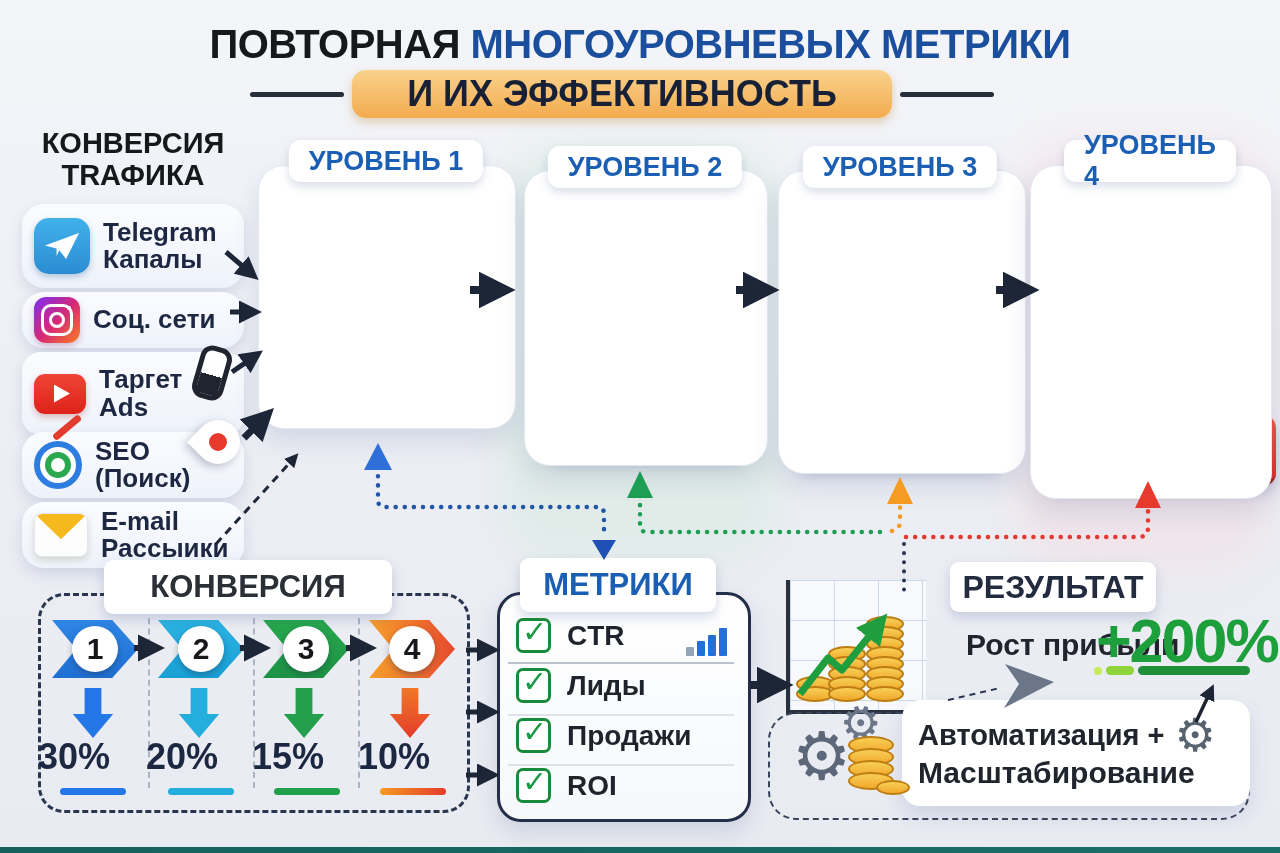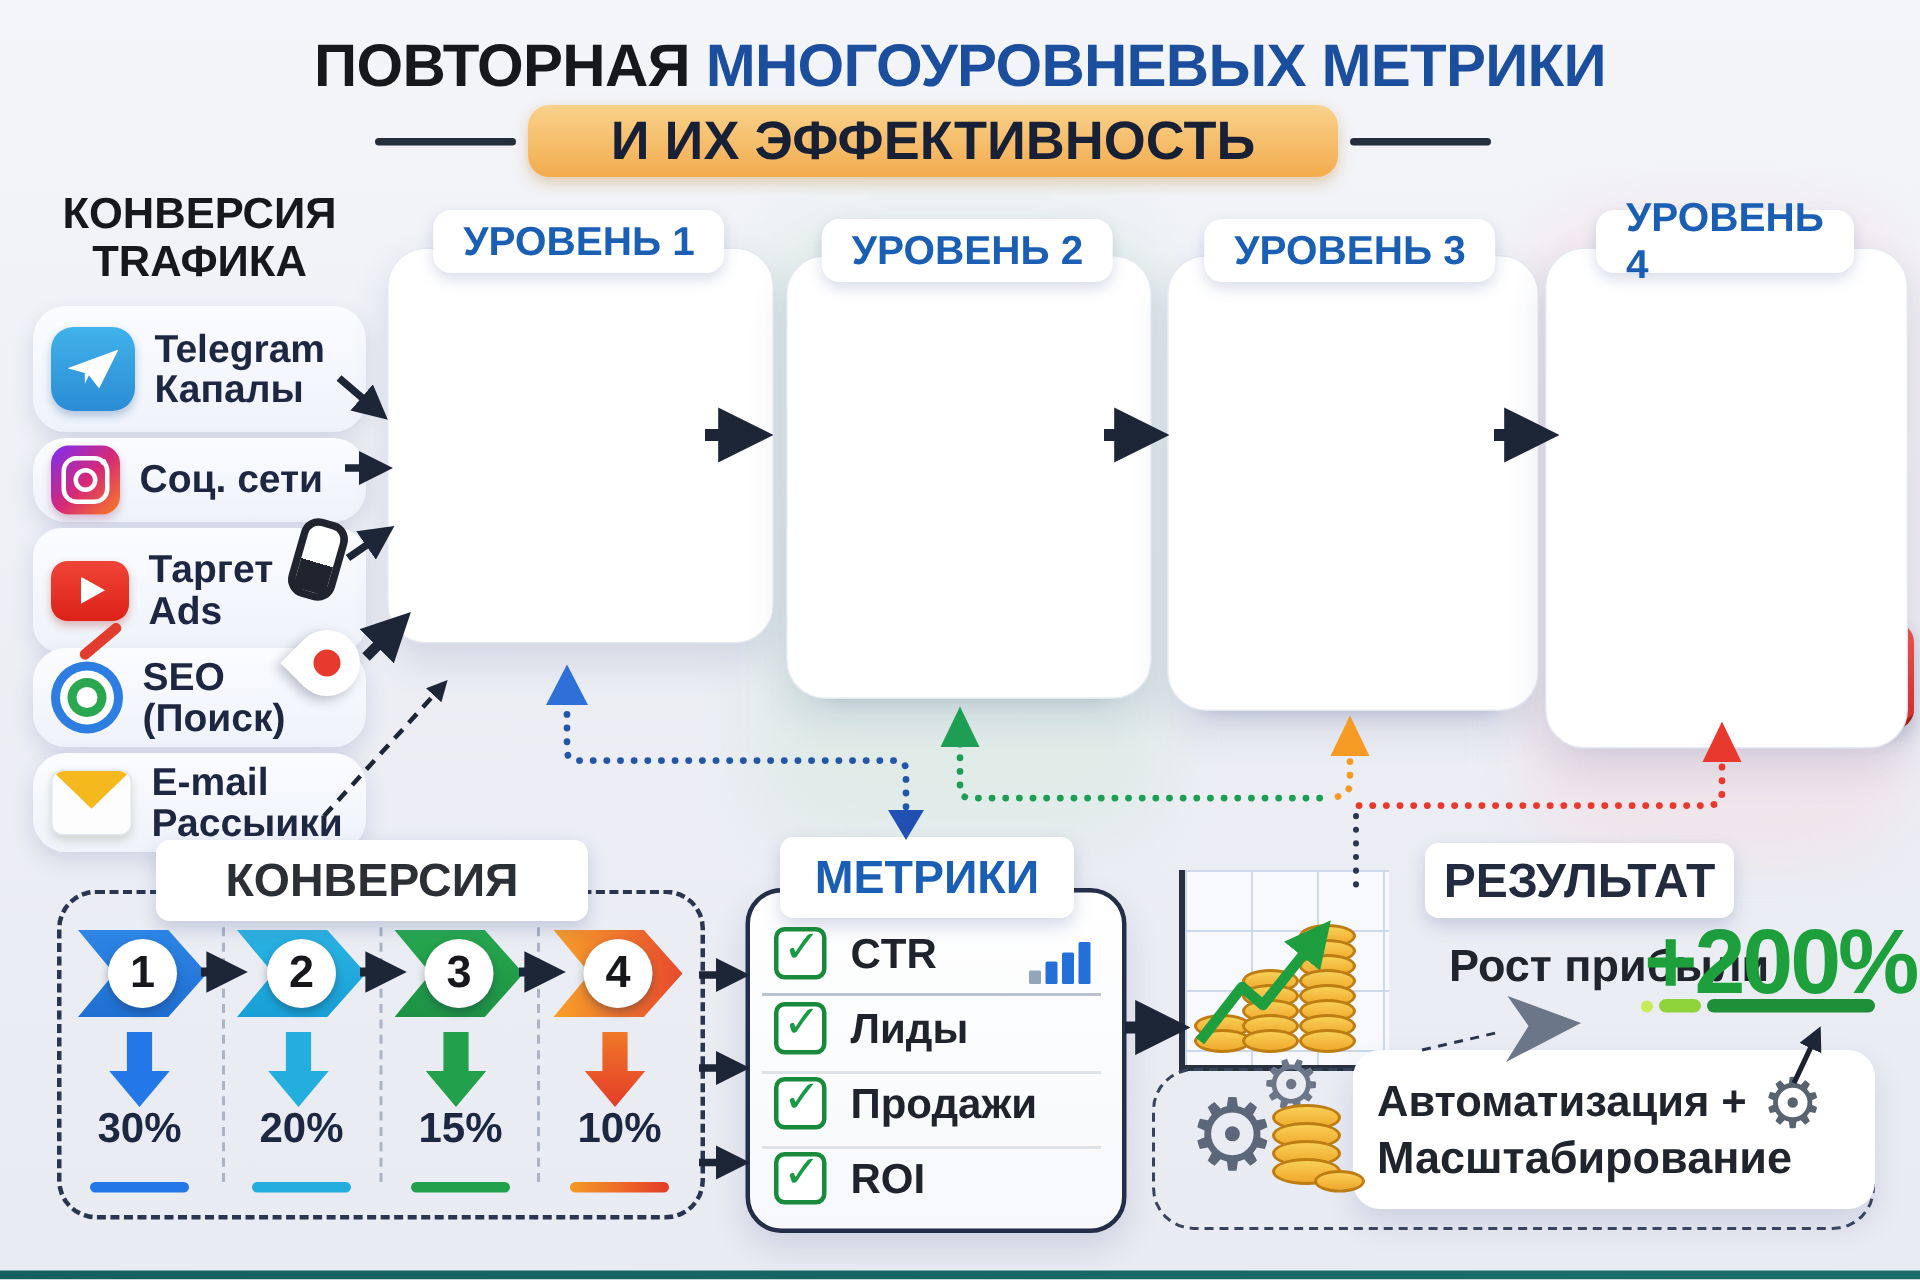--- a/index.html
+++ b/index.html
@@ -111,21 +111,21 @@
   .conv-box{left:38px;top:593px;width:426px;height:214px;border:3px dashed #2a3550;border-radius:26px;}
   .tabcard{background:#fff;border-radius:9px;box-shadow:0 5px 12px rgba(60,80,140,.22);display:flex;align-items:center;justify-content:center;z-index:3;}
   .conv-tab{left:104px;top:560px;width:288px;height:54px;font-size:31px;font-weight:800;color:#2b2f36;}
   .chev{top:620px;width:86px;height:58px;clip-path:polygon(0 0,70% 0,100% 50%,70% 100%,0 100%,28% 50%);}
   .chev.c1{background:linear-gradient(180deg,#2e86e6,#1f6fd2);} .chev.c2{background:linear-gradient(180deg,#2bb3e2,#18a0d6);}
   .chev.c3{background:linear-gradient(180deg,#27a84e,#1d9244);} .chev.c4{background:linear-gradient(90deg,#f6a02a,#e74a2e);}
   .numcirc{top:626px;width:46px;height:46px;border-radius:50%;background:#fff;box-shadow:0 3px 6px rgba(30,40,70,.35);
     display:flex;align-items:center;justify-content:center;font-size:30px;font-weight:800;color:#17181c;z-index:2;}
   .darr{top:688px;width:42px;height:50px;clip-path:polygon(50% 100%,2% 52%,30% 52%,30% 0,70% 0,70% 52%,98% 52%);}
   .darr.c1{background:#2377e6;} .darr.c2{background:#23aede;} .darr.c3{background:#22a04c;} .darr.c4{background:linear-gradient(180deg,#f07828,#e43c2a);}
-  .pct{top:736px;width:110px;text-align:center;font-size:28px;font-weight:800;color:#1c2742;}
+  .pct{top:736px;width:110px;text-align:left;font-size:36px;font-weight:800;color:#1c2742;}
   .uline{top:788px;width:66px;height:7px;border-radius:4px;}
   .uline.c1{background:#2377e6;} .uline.c2{background:#23aede;} .uline.c3{background:#22a04c;} .uline.c4{background:linear-gradient(90deg,#f59a23,#e43c2a);}
   .vsep{top:608px;width:0;height:180px;border-left:2px dashed #97a2b5;opacity:.75;}
 
   
   .met-tab{left:520px;top:558px;width:196px;height:54px;font-size:31px;font-weight:800;color:#1a5fb4;}
   .met-card{left:497px;top:592px;width:248px;height:224px;background:linear-gradient(180deg,#ffffff,#f6f8fb);border:3px solid #232e48;border-radius:24px;box-shadow:0 10px 22px rgba(50,70,130,.15);z-index:2;}
   .met-row{position:absolute;left:516px;display:flex;align-items:center;gap:16px;z-index:3;}
   .chk{width:29px;height:29px;border:3.5px solid #178a3c;border-radius:7px;display:flex;align-items:center;justify-content:center;background:#fff;}
   .chk span{color:#1a9a44;font-size:30px;font-weight:900;line-height:1;margin-top:-8px;margin-left:2px;}

